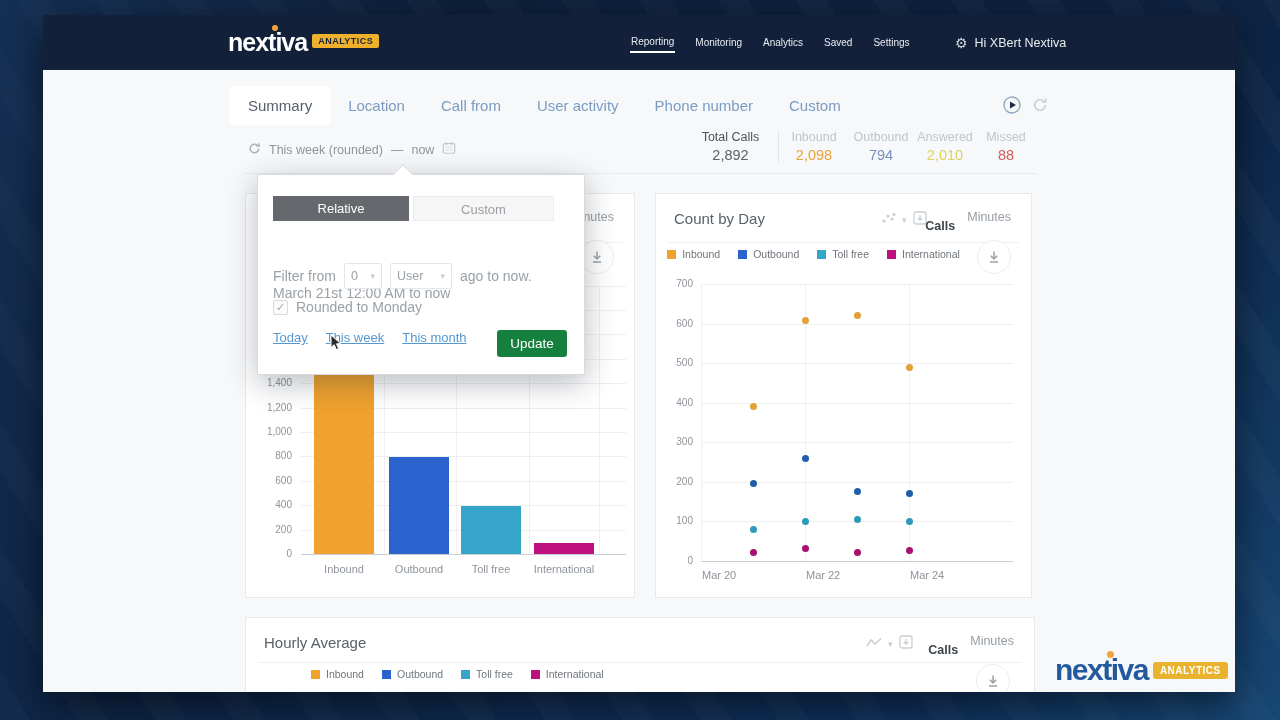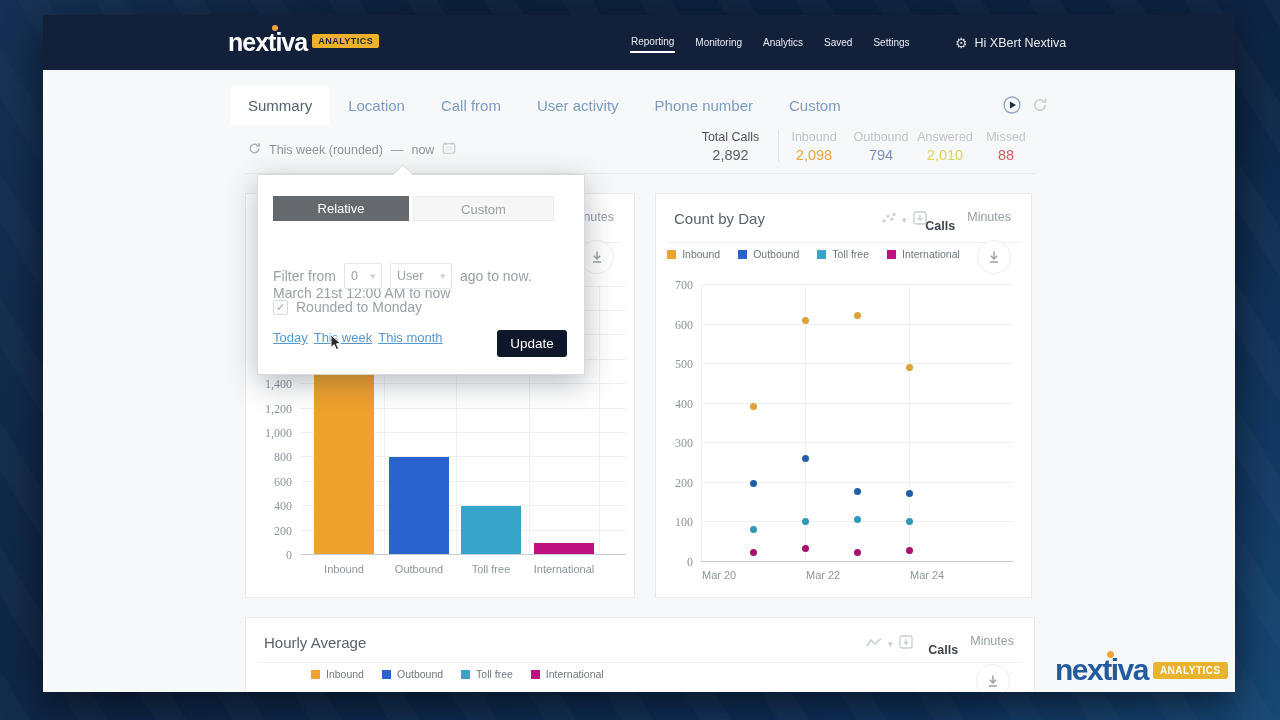--- a/index.html
+++ b/index.html
@@ -63,21 +63,21 @@
   .legend-swatch { width:9px; height:9px; }
   .legend-label { font-size:10.5px; color:#70767c; }
 
   #card-bar   { left:202px; top:178px; width:390px; height:405px; }
   #card-scat  { left:612px; top:178px; width:377px; height:405px; }
   #card-hour  { left:202px; top:602px; width:790px; height:115px; }
 
   .gridline-h { position:absolute; height:1px; background:#efefef; }
   .gridline-v { position:absolute; width:1px; background:#f0f0f0; }
   .axis-base  { position:absolute; height:1px; background:#c9cdd1; }
-  .ytick { position:absolute; font-size:12px; color:#8d949b; text-align:right;font-family:Liberation Serif, serif; }
+  .ytick { position:absolute; font-size:10px; color:#8d949b; text-align:right; }
   .xtick { position:absolute; font-size:11px; color:#8d949b; }
   .bar { position:absolute; }
   .dot { position:absolute; width:7px; height:7px; border-radius:50%; }
 
   
   .popup { position:absolute; left:257px; top:174px; width:328px; height:201px; background:#fff;
     border:1px solid #d8dbde; border-radius:2px; box-shadow:0 8px 30px rgba(35,45,60,.32); z-index:50; }
   .popup-notch { position:absolute; left:138px; top:-8px; width:14px; height:14px; background:#fff;
     border-left:1px solid #d8dbde; border-top:1px solid #d8dbde; transform:rotate(45deg); }
   .popup-tab { position:absolute; top:21px; height:25px; font-size:13px; text-align:center; line-height:25px; cursor:pointer; }
@@ -85,23 +85,23 @@
   #popup-tab-custom { left:155px; width:141px; background:#f6f6f6; color:#9aa0a5; border:1px solid #ececec; }
   .popup-range { position:absolute; left:15px; top:64px; font-size:14px; color:#9aa1a7;margin-top:46px; }
   .popup-filter { position:absolute; left:15px; top:88px; display:flex; gap:8px; align-items:center;
     font-size:14px; color:#9aa1a7; }
   .popup-select { display:flex; align-items:center; justify-content:space-between; border:1px solid #e3e5e7;
     border-radius:2px; height:26px; padding:0 6px; color:#9aa1a7; font-size:12.5px; cursor:pointer; }
   .popup-check-row { position:absolute; left:15px; top:124px; display:flex; gap:8px; align-items:center;
     font-size:14px; color:#9aa1a7; }
   .checkbox { width:15px; height:15px; border:1px solid #d7dadd; border-radius:2px; background:#fbfbfb;
     font-size:11px; line-height:13px; text-align:center; color:#a0a6ab; cursor:pointer; }
-  .popup-links { position:absolute; left:15px; top:155px; display:flex; gap:6px; }
+  .popup-links { position:absolute; left:15px; top:155px; display:flex; gap:18px; }
   .popup-link { font-size:13px; color:#5598cf; text-decoration:underline; cursor:pointer; }
-  .update-btn { position:absolute; left:239px; top:155px; width:70px; height:27px; background:#0f172a;
+  .update-btn { position:absolute; left:239px; top:155px; width:70px; height:27px; background:#15803d;
     color:#fff; font-size:13.5px; text-align:center; line-height:27px; border-radius:3px; cursor:pointer; }
 
   
   .watermark { position:absolute; left:1012px; top:638px; display:flex; align-items:flex-start; }
   .wm-text { position:relative; color:#235a9e; font-size:30px; font-weight:bold; letter-spacing:-1.5px; line-height:34px; }
   .wm-dot { position:absolute; left:52px; top:-2px; width:7px; height:7px; border-radius:50%; background:#f0a53c; }
   .wm-badge { margin:9px 0 0 5px; background:#e9b32f; color:#fff; font-size:10px; font-weight:bold;
     padding:3px 7px; border-radius:3px; letter-spacing:.5px; }
 
   .cursor { position:absolute; left:330px; top:334px; z-index:100; }

